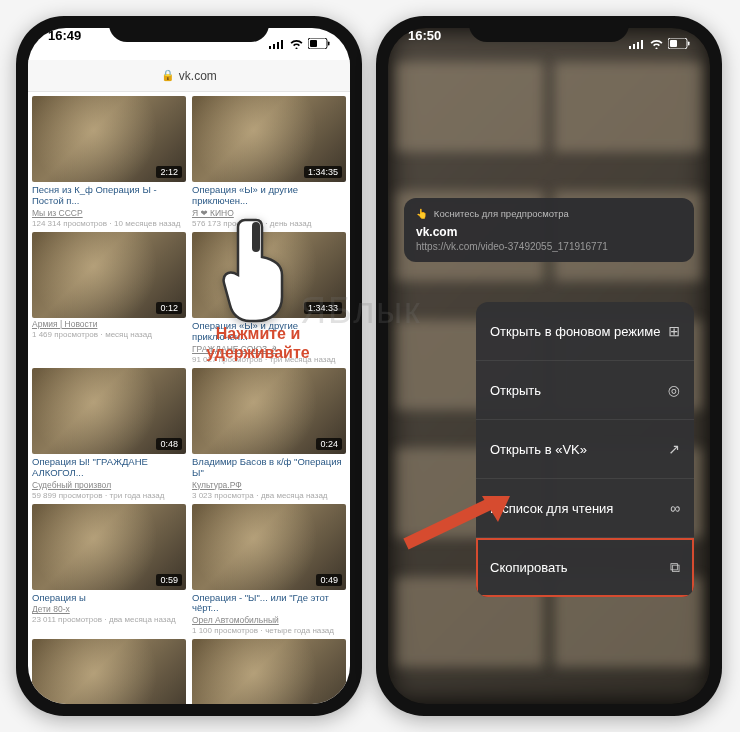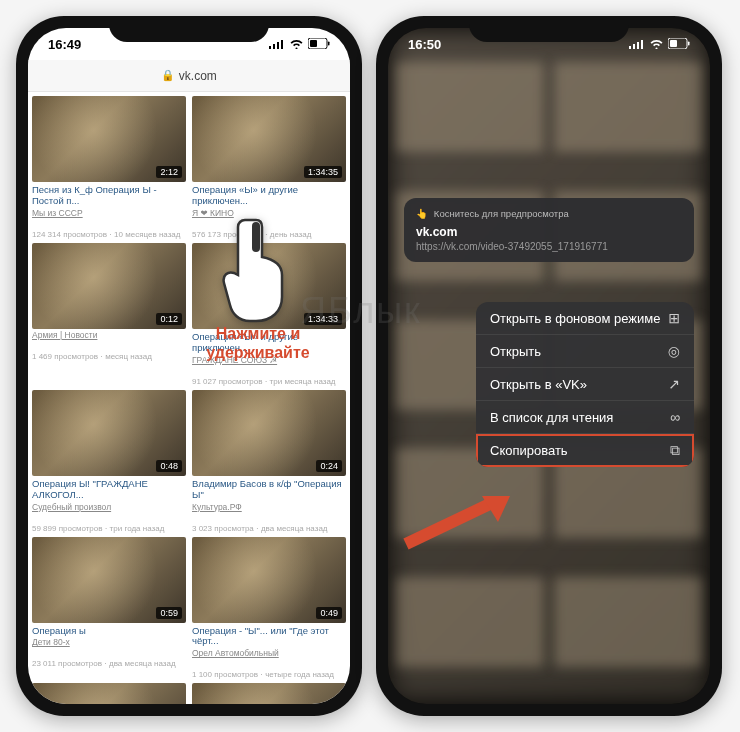--- a/index.html
+++ b/index.html
@@ -1,44 +1,44 @@
 <!DOCTYPE html>
 <html><head>
 <meta charset="utf-8">
 <style>
   * { margin:0; padding:0; box-sizing:border-box; font-family:-apple-system,Helvetica,Arial,sans-serif; }
   body { background:#f5f5f5; width:740px; height:732px; overflow:hidden; position:relative; }
   .stage { display:flex; gap:14px; padding:16px; }
   .phone { width:346px; height:700px; background:#111; border-radius:48px; padding:12px; position:relative; box-shadow:0 4px 20px rgba(0,0,0,.3); }
   .phone::before { content:""; position:absolute; top:0; left:50%; transform:translateX(-50%); width:160px; height:26px; background:#111; border-radius:0 0 18px 18px; z-index:50; }
   .screen { width:100%; height:100%; background:#fff; border-radius:38px; overflow:hidden; position:relative; }
-  .statusbar { height:32px; display:flex; justify-content:space-between; align-items:center; padding:0 20px; font-size:13px; font-weight:600; color:#000; }
+  .statusbar { height:32px; display:flex; justify-content:space-between; padding:0 20px; font-size:13px; font-weight:600; color:#000; }
   .statusbar.dark { color:#fff; }
   .status-icons { display:flex; gap:4px; align-items:center; }
   .urlbar { height:32px; background:#f7f7f7; display:flex; align-items:center; justify-content:center; gap:4px; font-size:12px; color:#444; border-bottom:1px solid #e5e5e5;}
   .lock { color:#2a9d3f; font-size:11px;}
   .grid { padding:4px; display:grid; grid-template-columns:1fr 1fr; gap:4px 6px; overflow:hidden; }
   .card { }
   .thumb { width:100%; height:86px; background:linear-gradient(135deg,#6b5a3e,#8c7a5a 40%,#3d352a); position:relative; border-radius:2px; overflow:hidden;}
   .thumb::after{content:"";position:absolute;inset:0;background:radial-gradient(circle at 40% 40%,rgba(255,230,180,.35),transparent 60%);}
   .dur { position:absolute; bottom:4px; right:4px; background:rgba(0,0,0,.75); color:#fff; font-size:9px; padding:1px 4px; border-radius:2px;}
   .title { color:#2a5885; font-size:9.5px; line-height:1.15; margin-top:3px; max-height:22px; overflow:hidden;}
   .sub { color:#888; font-size:8.5px; margin-top:1px;text-decoration:underline;}
-  .meta { color:#aaa; font-size:8px; margin-top:12px;}
+  .meta { color:#aaa; font-size:8px; margin-top:1px;}
   
   .screen.blur { background:#000; }
   .blurlayer { position:absolute; inset:0; background:linear-gradient(135deg,#5a5248,#3b362e); filter:blur(14px); opacity:.9;}
   .blurtiles { position:absolute; inset:34px 8px 8px 8px; display:grid; grid-template-columns:1fr 1fr; gap:10px;}
   .blurtiles div{ background:rgba(200,180,150,.35); border-radius:4px; height:90px; filter:blur(6px);}
   .preview { position:absolute; top:170px; left:16px; right:16px; background:rgba(45,45,48,.96); border-radius:12px; padding:10px 12px; color:#fff;}
   .preview .hint{ font-size:9.5px; color:#bbb; display:flex; align-items:center; gap:6px;}
   .preview .dom{ font-size:12px; font-weight:600; margin-top:6px;}
   .preview .url{ font-size:10px; color:#999; margin-top:2px; overflow:hidden; text-overflow:ellipsis; white-space:nowrap;}
   .menu { position:absolute; top:274px; right:16px; width:218px; background:rgba(50,50,52,.97); border-radius:12px; overflow:hidden;}
-  .menu-item { display:flex; justify-content:space-between; align-items:center; padding:8px 14px; color:#fff; font-size:13px; border-bottom:1px solid rgba(255,255,255,.08); cursor:pointer;}
+  .menu-item { display:flex; justify-content:space-between; align-items:center; padding:21px 14px; color:#fff; font-size:13px; border-bottom:1px solid rgba(255,255,255,.08); cursor:pointer;}
   .menu-item:last-child{border-bottom:none;}
   .menu-item.hl { outline:2px solid #d64b2f; outline-offset:-2px;}
   .mi-icon { font-size:14px; color:#ccc;}
   .arrow { position:absolute; top:492px; left:398px; pointer-events:none;}
   .finger { position:absolute; top:214px; left:198px; width:120px; text-align:center; pointer-events:none;}
   .finger svg{ filter:drop-shadow(0 2px 4px rgba(0,0,0,.3));}
   .finger .lbl{ color:#d64b2f; font-weight:700; font-size:16px; line-height:1.2; margin-top:-4px;}
   .watermark{ position:absolute; top:290px; left:300px; font-size:36px; color:rgba(120,120,120,.22); font-weight:300; letter-spacing:2px; pointer-events:none;}
   .sig svg{height:10px;}
 </style>

